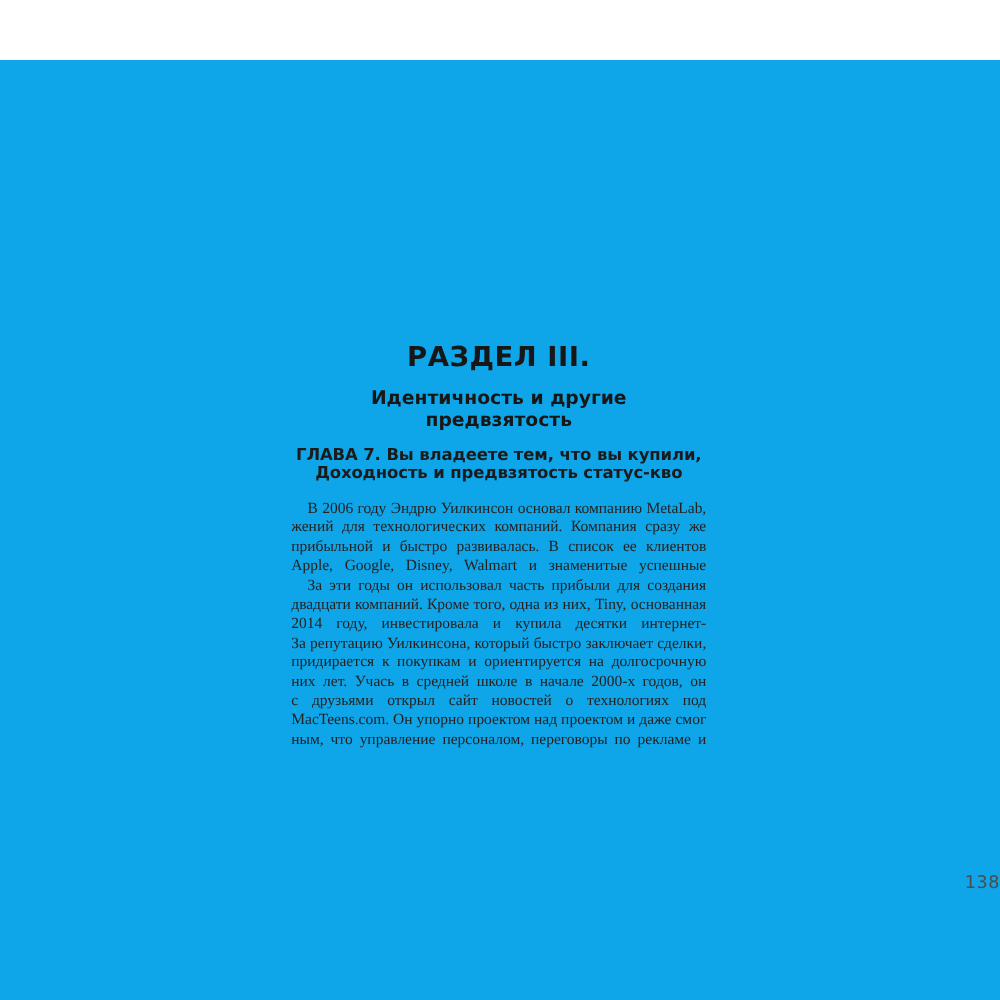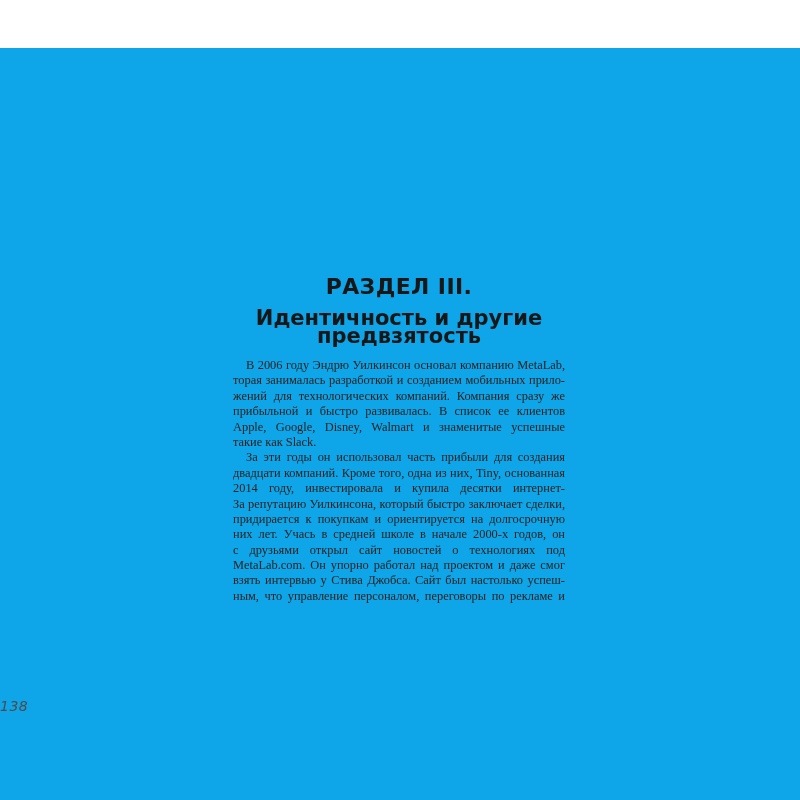--- a/index.html
+++ b/index.html
@@ -29,21 +29,21 @@
     font-size: 22px;
     line-height: 24px;
     text-align: center;
     color: #171717;
     letter-spacing: 0.4px;
   }
   .section-subtitle {
     margin: 10px 0 0 0;
     font-family: "DejaVu Sans", "Liberation Sans", sans-serif;
     font-weight: 700;
-    font-size: 21px;
+    font-size: 15px;
     line-height: 18px;
     text-align: center;
     color: #171717;
   }
   .chapter-heading {
     margin: 13px 0 0 0;
     font-family: "DejaVu Sans", "Liberation Sans", sans-serif;
     font-weight: 700;
     font-size: 13.2px;
     line-height: 14px;
@@ -67,59 +67,57 @@
     text-indent: 13px;
   }
   .bline.end {
     text-align-last: left;
   }
   .page-number {
     position: absolute;
     top: 650px;
     left: 0;
     width: 100%;
-    text-align: left;
+    text-align: right;
     font-family: "DejaVu Sans", "Liberation Sans", sans-serif;
     font-size: 14px;
     color: #4c4c4c;
     letter-spacing: 0.5px;
-    font-style: italic;
   }
 </style>
 </head>
 <body>
 
 <div class="page">
   <div class="column">
 
     <h1 class="section-title">РАЗДЕЛ III.</h1>
 
     <h2 class="section-subtitle">
       <div>Идентичность и другие</div>
       <div>предвзятость</div>
     </h2>
 
     <h3 class="chapter-heading">
+      <div>ГЛАВА 7. Вы владеете тем, что вы купили,</div>
+      <div>Доходность и предвзятость статус-кво</div>
     </h3>
 
     <div class="body-text" id="body-text">
         <div class="bline indent">В 2006 году Эндрю Уилкинсон основал компанию MetaLab, ко-</div>
-        <div class="bline">торая занималась разработкой и созданием мобильных прило-</div>
         <div class="bline">жений для технологических компаний. Компания сразу же стала</div>
         <div class="bline">прибыльной и быстро развивалась. В список ее клиентов вошли</div>
         <div class="bline">Apple, Google, Disney, Walmart и знаменитые успешные стартапы,</div>
-        <div class="bline end">такие как Slack.</div>
         <div class="bline indent">За эти годы он использовал часть прибыли для создания более</div>
         <div class="bline">двадцати компаний. Кроме того, одна из них, Tiny, основанная в</div>
         <div class="bline">2014 году, инвестировала и купила десятки интернет-компаний.</div>
         <div class="bline">За репутацию Уилкинсона, который быстро заключает сделки, не</div>
         <div class="bline">придирается к покупкам и ориентируется на долгосрочную пер-</div>
         <div class="bline">них лет. Учась в средней школе в начале 2000-х годов, он вместе</div>
         <div class="bline">с друзьями открыл сайт новостей о технологиях под названием</div>
-        <div class="bline">MetaLab.com. Он упорно работал над проектом и даже смог</div>
-        <div class="bline">взять интервью у Стива Джобса. Сайт был настолько успеш-</div>
+        <div class="bline">MacTeens.com. Он упорно проектом над проектом и даже смог</div>
         <div class="bline">ным, что управление персоналом, переговоры по рекламе и со-</div>
       </div>
 
   </div>
 
   <div class="page-number">138</div>
 </div>
 
 </body></html>

